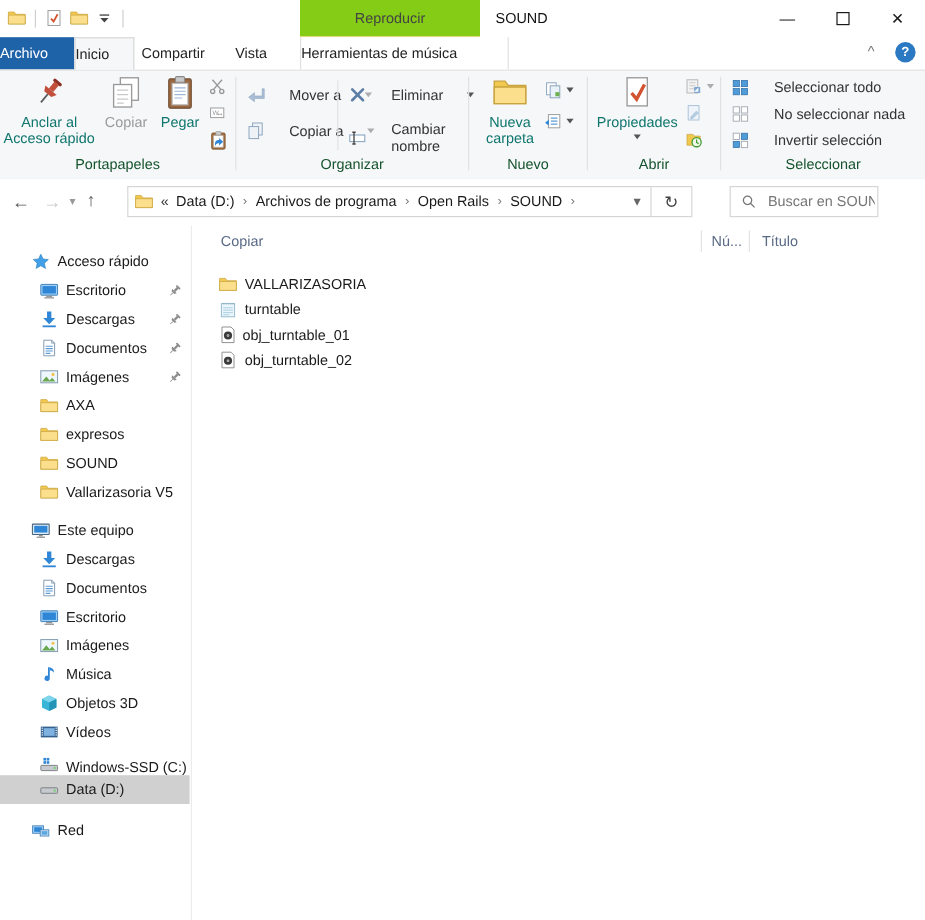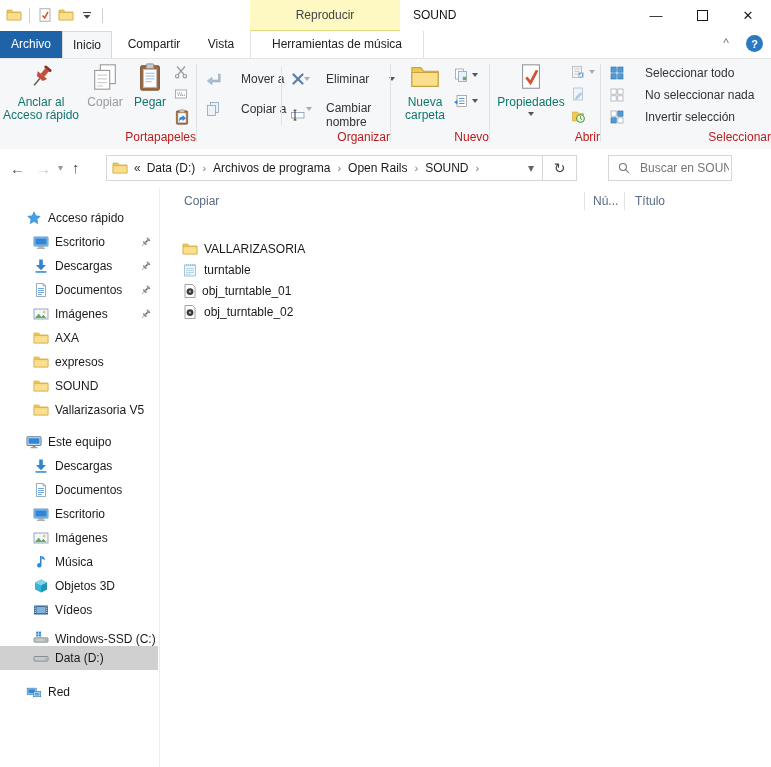--- a/index.html
+++ b/index.html
@@ -7,47 +7,47 @@
        font-family:"Liberation Sans",sans-serif;font-size:12px;color:#1a1a1a;}
   .icon16{width:16px;height:16px;display:inline-block;flex:none}
   .icon16 svg,.icon30 svg,.icon20 svg{width:100%;height:100%;display:block}
   .icon30{width:30px;height:30px;display:inline-block;flex:none}
   .icon20{width:18px;height:18px;display:inline-block;flex:none}
 
   
   #titlebar{position:absolute;left:0;top:0;width:771px;height:31px;background:#fff}
   #qat{position:absolute;left:6px;top:7px;display:flex;align-items:center;gap:5px}
   .qsep{width:1px;height:15px;background:#cfcfcf;margin:0 2px}
-  #ctx-header{position:absolute;left:250px;top:0;width:150px;height:30px;background:#fef9c3;
+  #ctx-header{position:absolute;left:250px;top:0;width:150px;height:30px;background:#84cc16;
       border-bottom:1px solid #e2db7e;display:flex;align-items:center;justify-content:center;color:#444}
   #win-title{position:absolute;left:413px;top:0;height:30px;display:flex;align-items:center;color:#111}
   #win-controls{position:absolute;right:0;top:0;display:flex}
   .win-btn{width:46px;height:31px;display:flex;align-items:center;justify-content:center;
       font-size:13px;color:#1a1a1a;background:transparent;border:none}
   .max-glyph{width:9px;height:9px;border:1.2px solid #1a1a1a;display:inline-block}
 
   
   #tabrow{position:absolute;left:0;top:31px;width:771px;height:27px;background:#fff}
-  .tab{position:absolute;top:0;height:27px;line-height:27px;text-align:center;color:#222}
+  .tab{position:absolute;top:0;height:27px;line-height:27px;text-align:left;color:#222}
   #tab-file{left:0;width:62px;background:#1e62a8;color:#fff}
   #tab-home{left:62px;width:50px;background:#f6f7f8;border:1px solid #d8d8d8;border-bottom:none;
       box-sizing:border-box;z-index:2}
   #tab-share{left:118px;width:72px}
   #tab-view{left:196px;width:50px}
   #tab-music{left:250px;width:174px;border-left:1px solid #e0e0e0;border-right:1px solid #e0e0e0;box-sizing:border-box}
   #ribbon-collapse{position:absolute;right:36px;top:4px;width:18px;height:18px;color:#777;
       font-size:12px;text-align:center;line-height:16px}
   #help-btn{position:absolute;right:8px;top:4px;width:17px;height:17px;border-radius:50%;
       background:#2b79c2;color:#fff;font-weight:bold;font-size:11px;display:flex;align-items:center;justify-content:center}
 
   
   #ribbon{position:absolute;left:0;top:58px;width:771px;height:90px;background:#f6f7f8;
       border-top:1px solid #e4e4e4;border-bottom:1px solid #dbe2ea;box-sizing:content-box}
   .group{position:absolute;top:0;height:88px}
-  .glabel{position:absolute;bottom:3px;left:0;right:0;text-align:right;color:#b91c1c}
+  .glabel{position:absolute;bottom:3px;left:0;right:0;text-align:center;color:#14532d}
   .gsep{position:absolute;top:5px;height:78px;width:1px;background:#e2e2e2}
   .bigbtn{position:absolute;top:3px;display:flex;flex-direction:column;align-items:center;
       text-align:center;line-height:13px;color:#0f766e}
   .bigbtn .icon30{margin-bottom:4px}
   .smallbtn{position:absolute;display:flex;align-items:center;gap:3px}
   .rowbtn{position:absolute;display:flex;align-items:center;gap:20px;color:#333}
   .caret{width:0;height:0;border-left:3.5px solid transparent;border-right:3.5px solid transparent;
       border-top:4px solid #555;display:inline-block}
   .caret.lt{border-top-color:#adadad}
   .dim{color:#9a9a9a}
@@ -682,21 +682,21 @@
       <span>Red</span>
     </div>
   </div>
 
   <div style="position:absolute;left:161px;top:0;right:0;bottom:0">
     <div style="display:flex;height:26px;align-items:center;color:#5a6a85">
       <div style="width:423px;padding-left:23px;box-sizing:border-box">Copiar</div>
       <div style="width:40px;padding-left:8px;box-sizing:border-box;border-left:1px solid #e3e3e3;height:18px;line-height:18px">Nú...</div>
       <div style="padding-left:10px;border-left:1px solid #e3e3e3;height:18px;line-height:18px;flex:1">Título</div>
     </div>
-    <div style="margin-top:24px">
+    <div style="margin-top:12px">
       <div style="height:21px;display:flex;align-items:center;padding-left:21px;gap:6px">
         <span class="icon16">
             <svg viewBox="0 0 16 16">
               <path d="M1 3h4.8l1.4 1.9H15V13H1z" fill="#f2c84f" stroke="#c9a43e" stroke-width=".6"></path>
               <path d="M1 5.6h14V13H1z" fill="#fbdf8d" stroke="#c9a43e" stroke-width=".6"></path>
             </svg>
           </span>
         <span>VALLARIZASORIA</span>
       </div>
       <div style="height:21px;display:flex;align-items:center;padding-left:21px;gap:6px">

